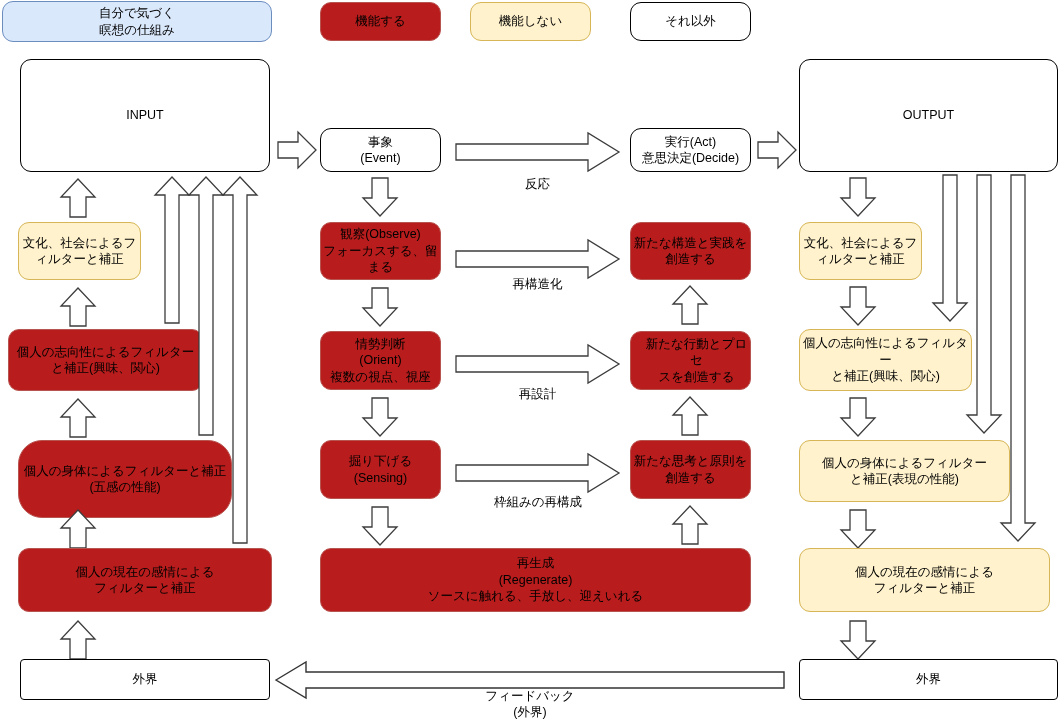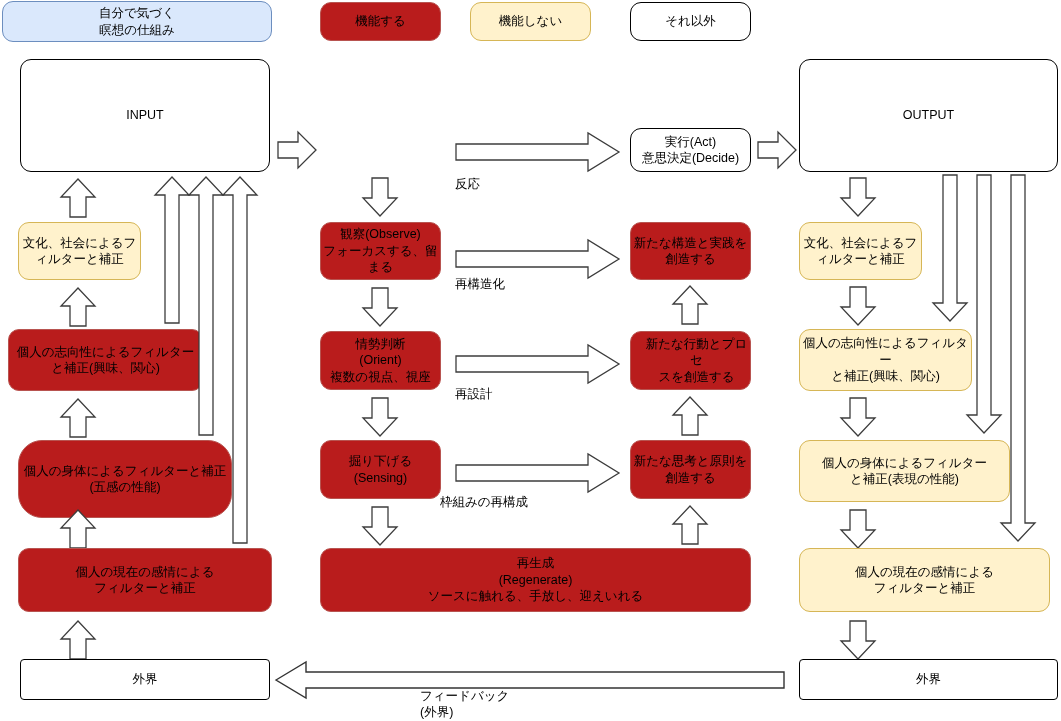--- a/index.html
+++ b/index.html
@@ -28,21 +28,21 @@
   }
   .rounded{border-radius:11px;}
   .sq{border-radius:4px;}
   .pink{background:#b91c1c;border:1.2px solid #b85450;}
   .yellow{background:#fff2cc;border:1.2px solid #d6b656;}
   .white{background:#ffffff;border:1.4px solid #000000;}
   .blue{background:#dae8fc;border:1.2px solid #6c8ebf;}
   .lbl{
     position:absolute;
     font-size:12.5px;
-    text-align:left;
+    text-align:center;
     white-space:pre-line;
     line-height:1.3;
   }
   .arrow{position:absolute;}
   .arrow svg{display:block;overflow:visible;}
   .ap{fill:#ffffff;stroke:#3c3c3c;stroke-width:1.3;}
   .ap-dark{fill:#ffffff;stroke:#333333;stroke-width:1.4;}
 </style>
 </head>
 <body>
@@ -113,20 +113,22 @@
       </svg>
   </div>
 
   <div class="arrow" style="left:277px;top:131px;">
     <svg width="40" height="38" viewBox="0 0 40 38">
         <polygon class="ap" points="1,11 21,11 21,1 39,19 21,37 21,27 1,27"></polygon>
       </svg>
   </div>
 
 
+  <div class="box rounded white" style="left:320px;top:128px;width:121px;height:44px;">事象
+(Event)</div>
   <div class="arrow" style="left:362px;top:177px;">
     <svg width="36" height="40" viewBox="0 0 36 40">
         <polygon class="ap" points="18,39 1,21 10,21 10,1 26,1 26,21 35,21"></polygon>
       </svg>
   </div>
   <div class="box rounded pink" style="left:320px;top:222px;width:121px;height:58px;">観察(Observe)
 フォーカスする、留
 まる</div>
   <div class="arrow" style="left:362px;top:287px;">
     <svg width="36" height="40" viewBox="0 0 36 40">

